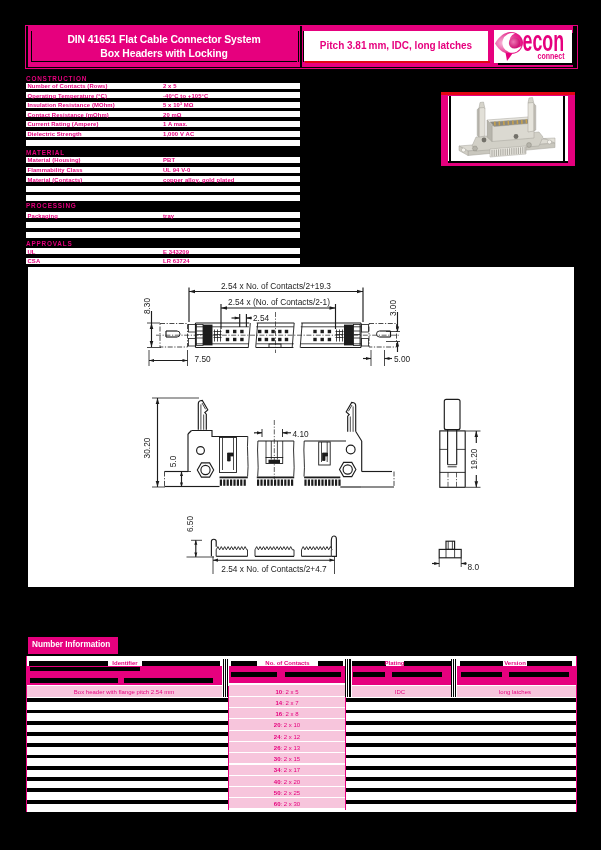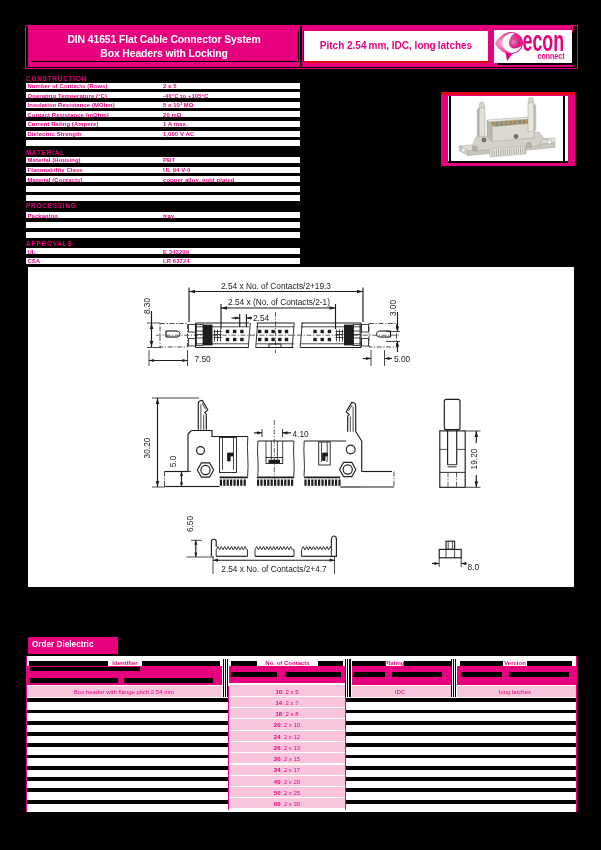--- a/index.html
+++ b/index.html
@@ -17,21 +17,21 @@
 <div class="abs" style="left:31px;top:31px;width:1.3px;height:31px;background:#000;"></div>
 <div class="abs" style="left:31px;top:61px;width:266px;height:1.3px;background:#000;"></div>
 <div class="abs" style="left:297.5px;top:31px;width:1.3px;height:31px;background:#000;"></div>
 <div class="abs" style="left:28px;top:33px;width:272px;height:33px;color:#fff;font-weight:bold;font-size:10.4px;line-height:14px;text-align:center;letter-spacing:-0.1px;">DIN 41651 Flat Cable Connector System<br>Box Headers with Locking</div>
 
 <div class="abs mg" style="left:302px;top:26px;width:271px;height:41px;"></div>
 <div class="abs" style="left:300.5px;top:31px;width:1.3px;height:31px;background:#000;"></div>
 <div class="abs" style="left:302.5px;top:31px;width:1.3px;height:31px;background:#000;"></div>
 <div class="abs" style="left:304px;top:31px;width:184px;height:30px;background:#fff;"></div>
 <div class="abs" style="left:305px;top:61px;width:185px;height:1.6px;background:#e30613;"></div>
-<div class="abs" style="left:304px;top:31px;width:184px;height:30px;color:#e6007e;font-weight:bold;font-size:10px;line-height:30px;text-align:center;">Pitch 2.54 mm, IDC, long latches</div>
+<div class="abs" style="left:304px;top:31px;width:184px;height:30px;color:#e6007e;font-weight:bold;font-size:10px;line-height:30px;text-align:center;">Pitch 3.81 mm, IDC, long latches</div>
 
 <div class="abs" style="left:571.5px;top:33px;width:2px;height:31px;background:#000;"></div>
 <div class="abs" style="left:498px;top:62.5px;width:75px;height:2px;background:#000;"></div>
 <div class="abs" style="left:494px;top:29.5px;width:77.5px;height:33px;background:#fff;"></div>
 <svg class="abs" style="left:494px;top:29.5px;" width="78" height="33" viewBox="0 0 78 33">
   <defs>
     <radialGradient id="eyeg" cx="30%" cy="50%" r="75%">
       <stop offset="0%" stop-color="#f9c0dd"></stop>
         <stop offset="55%" stop-color="#e8489b"></stop>
         <stop offset="100%" stop-color="#e6007e"></stop>
@@ -444,21 +444,21 @@
 <line x1="439.2" y1="558" x2="439.2" y2="567" stroke="#1c1c1c" stroke-width="0.8"></line>
 <line x1="461.2" y1="558" x2="461.2" y2="567" stroke="#1c1c1c" stroke-width="0.8"></line>
 <line x1="432" y1="563.5" x2="439.2" y2="563.5" stroke="#1c1c1c" stroke-width="1.15"></line>
 <polygon points="439.2,563.5 434.2,561.9 434.2,565.1" fill="#1c1c1c"></polygon>
 <line x1="461.2" y1="563.5" x2="466.5" y2="563.5" stroke="#1c1c1c" stroke-width="1.15"></line>
 <polygon points="461.2,563.5 466.2,561.9 466.2,565.1" fill="#1c1c1c"></polygon>
 <text x="467.5" y="570" font-size="8.3" fill="#1c1c1c" text-anchor="start" font-weight="normal">8.0</text>
   </svg>
 
 <div class="abs" style="left:27.5px;top:636.7px;width:88px;height:17px;background:#e6007e;"></div>
-<div class="abs" style="left:32px;top:640.3px;color:#fff;font-weight:bold;font-size:8.2px;line-height:10px;white-space:nowrap;">Order Dielectric</div>
+<div class="abs" style="left:32px;top:640.3px;color:#fff;font-weight:bold;font-size:8.2px;line-height:10px;white-space:nowrap;">Number Information</div>
 <div class="abs" style="left:116.2px;top:636.7px;width:1.5px;height:17px;background:#e6007e;"></div>
 <div class="abs" style="left:26px;top:655.5px;width:551px;height:42px;background:#fff;"></div>
 <div class="abs" style="left:28.5px;top:660.6px;width:79.5px;height:5.2px;background:#000;"></div>
 <div class="abs" style="left:142px;top:660.6px;width:77.5px;height:5.2px;background:#000;"></div>
 <div class="abs" style="left:85px;top:660.4px;width:80px;text-align:center;color:#e6007e;font-size:6px;font-weight:bold;line-height:6.4px;white-space:nowrap;">Identifier</div>
 <div class="abs" style="left:231px;top:660.6px;width:26px;height:5.2px;background:#000;"></div>
 <div class="abs" style="left:318px;top:660.6px;width:24.5px;height:5.2px;background:#000;"></div>
 <div class="abs" style="left:247.5px;top:660.4px;width:80px;text-align:center;color:#e6007e;font-size:6px;font-weight:bold;line-height:6.4px;white-space:nowrap;">No. of Contacts</div>
 <div class="abs" style="left:352px;top:660.6px;width:33.5px;height:5.2px;background:#000;"></div>
 <div class="abs" style="left:404px;top:660.6px;width:47px;height:5.2px;background:#000;"></div>

